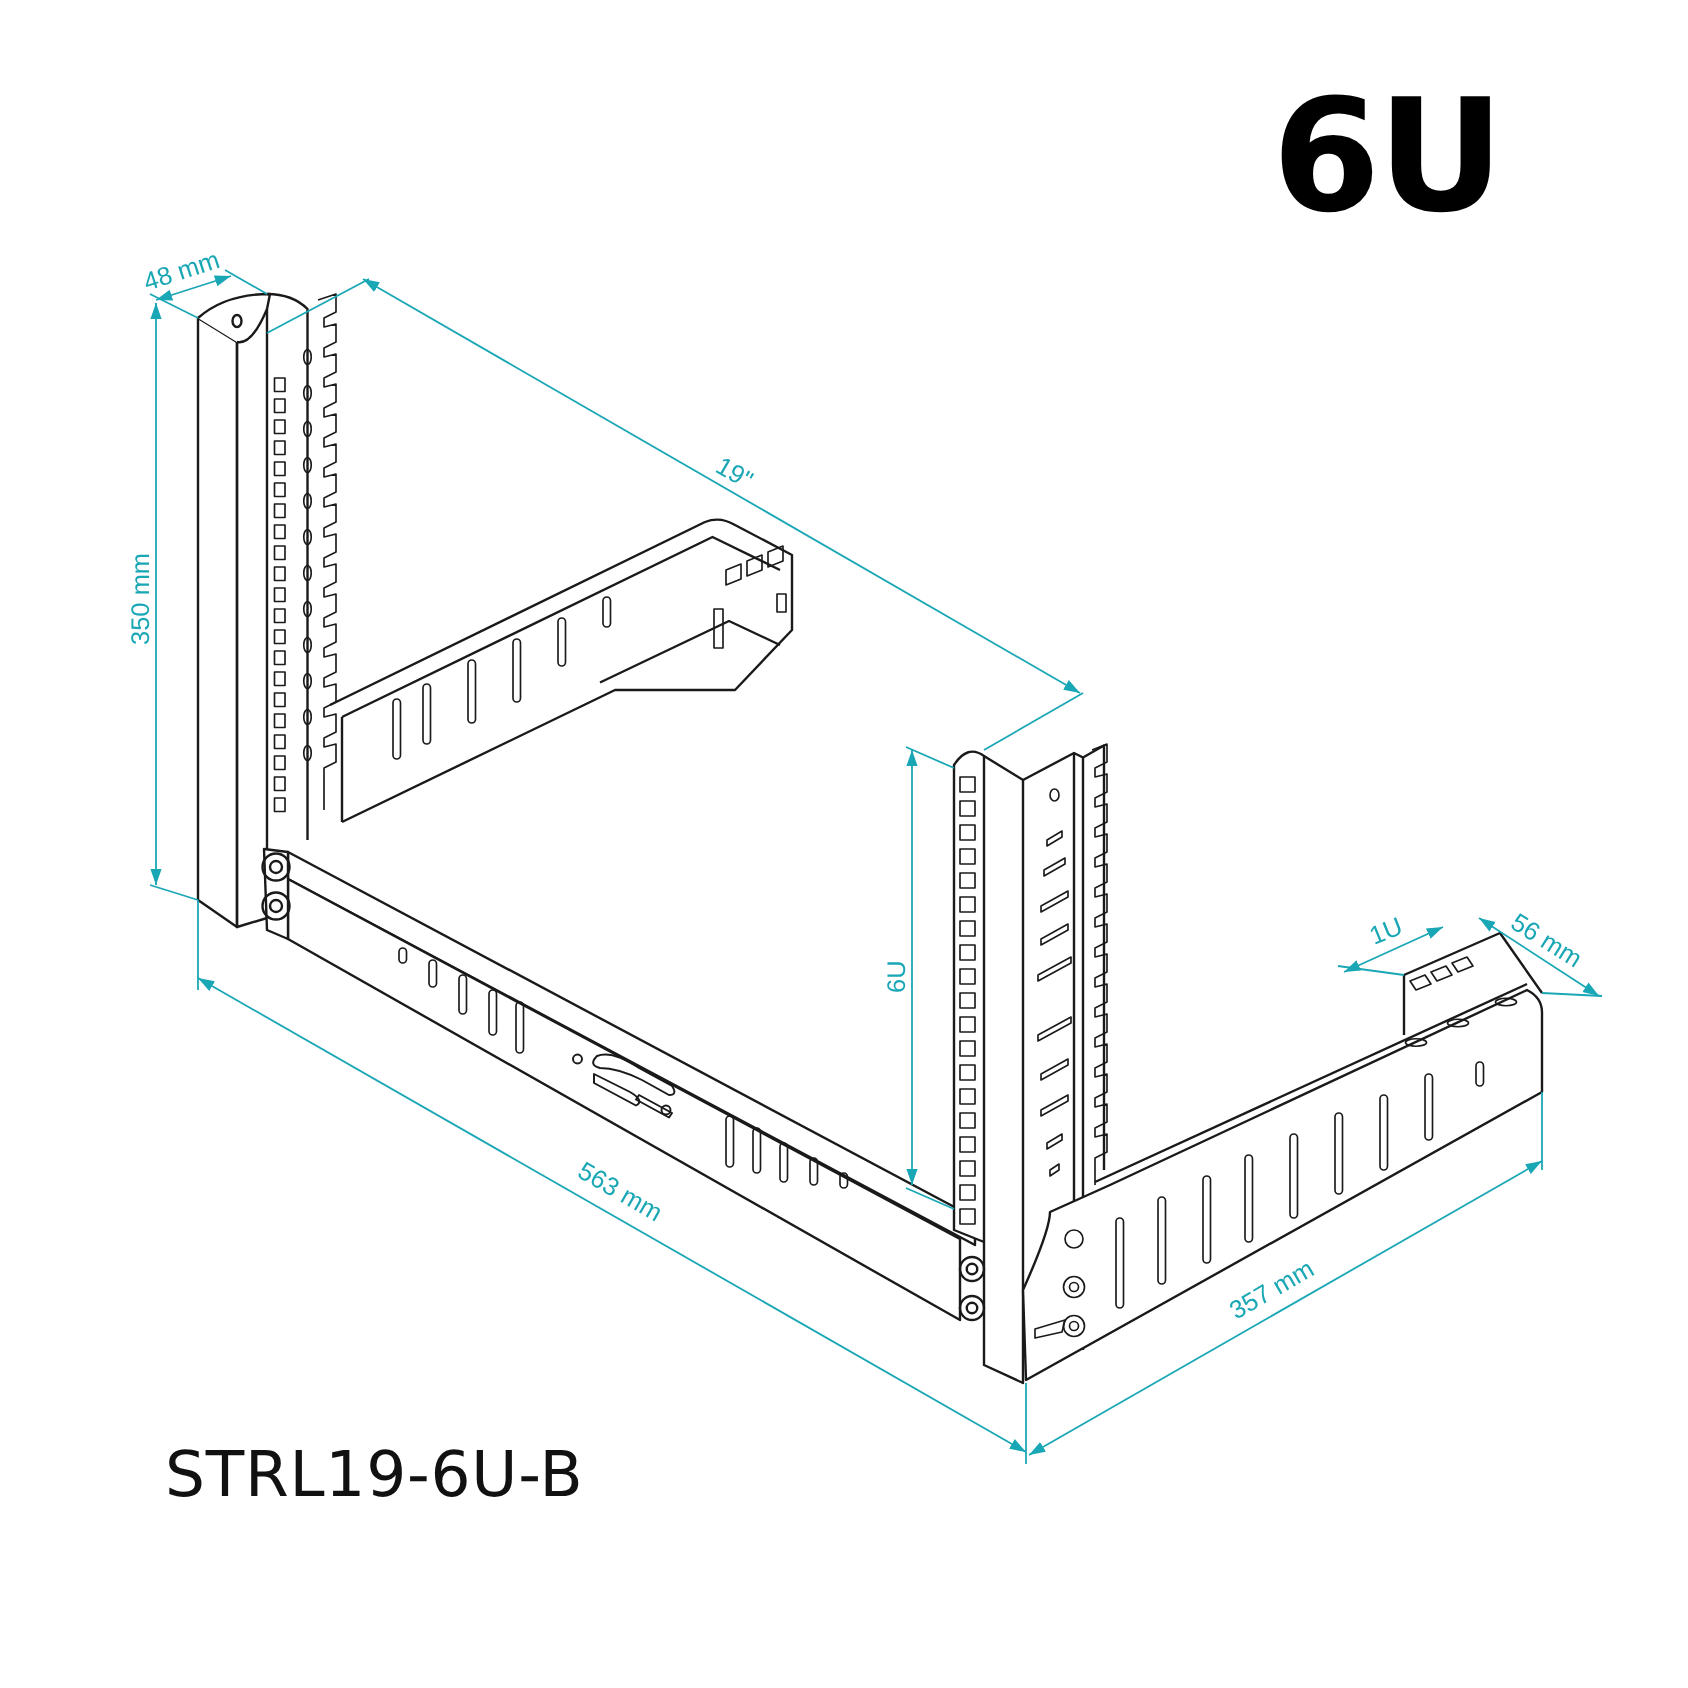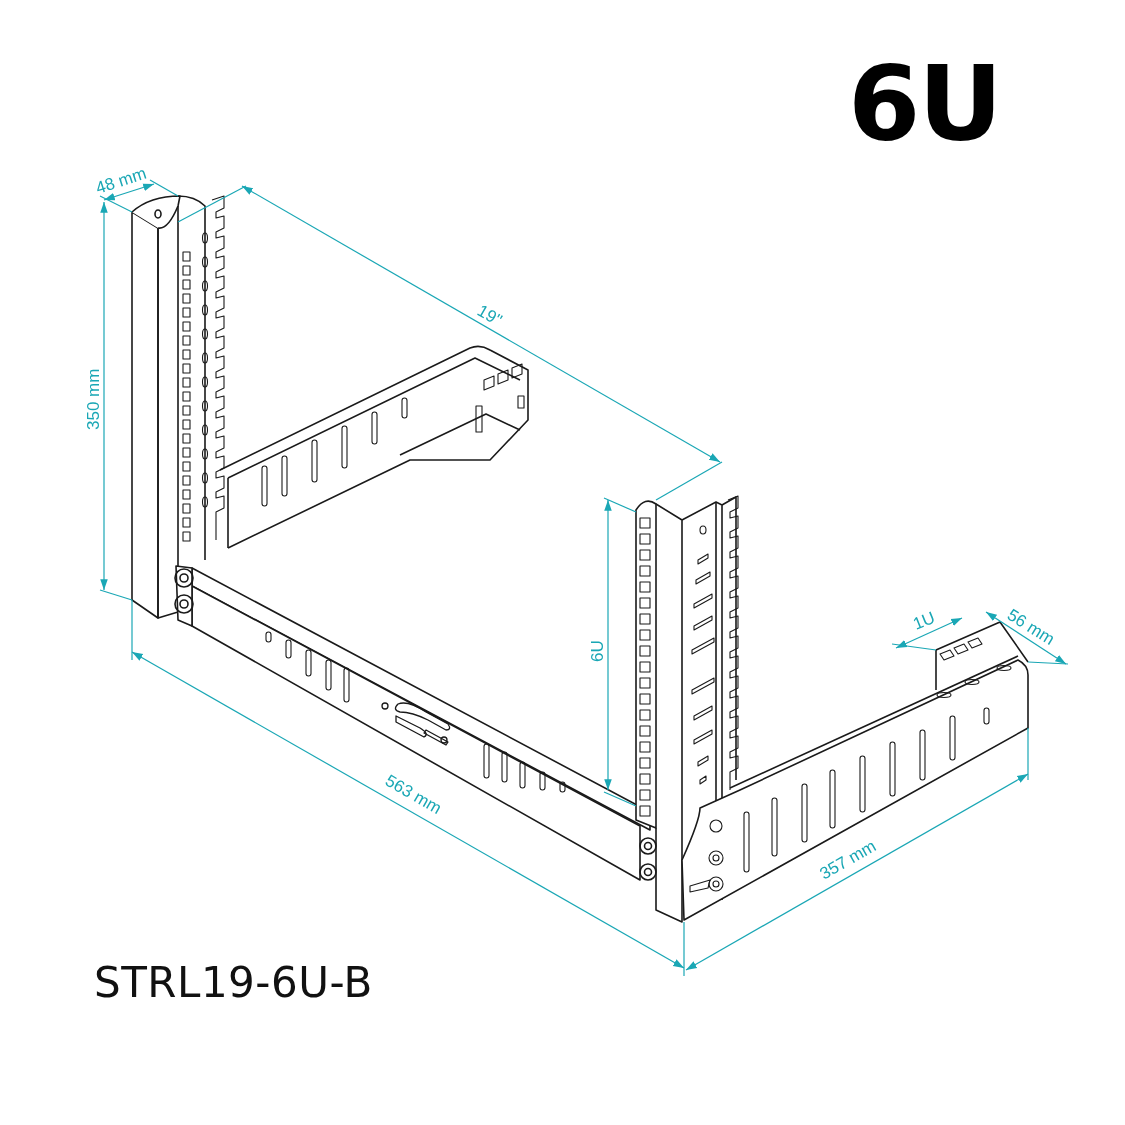--- a/index.html
+++ b/index.html
@@ -1,18 +1,18 @@
 <!DOCTYPE html>
 <html><head>
 <meta charset="utf-8">
 <style>
   html, body { margin: 0; padding: 0; background: #ffffff; }
   body { width: 1125px; height: 1125px; position: relative; overflow: hidden; font-family: "DejaVu Sans", sans-serif; }
   .title-u { position: absolute; left: 848px; top: 52px; font-family: "DejaVu Sans", sans-serif; font-weight: bold; font-size: 104px; line-height: 1; color: #000; letter-spacing: -2px; }
-  .model { position: absolute; left: 94px; top: 962px; font-family: "DejaVu Sans", sans-serif; font-size: 42px; line-height: 1; color: #111; letter-spacing: 0.5px; }
+  .model { position: absolute; left: 110px; top: 962px; font-family: "DejaVu Sans", sans-serif; font-size: 42px; line-height: 1; color: #111; letter-spacing: 0.5px; }
   svg.drawing { position: absolute; left: 0; top: 0; width: 1125px; height: 1125px; }
   .dim-text { font-family: "Liberation Sans", sans-serif; font-size: 17px; }
 </style>
 </head>
 <body>
 
 <div class="title-u">6U</div>
 <div class="model">STRL19-6U-B</div>
 
 <svg class="drawing" viewBox="0 0 1125 1125" xmlns="http://www.w3.org/2000/svg">

